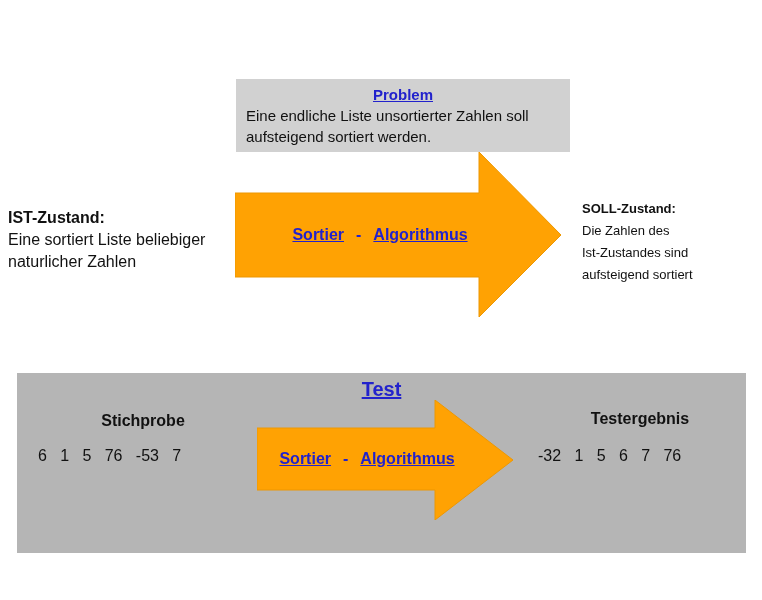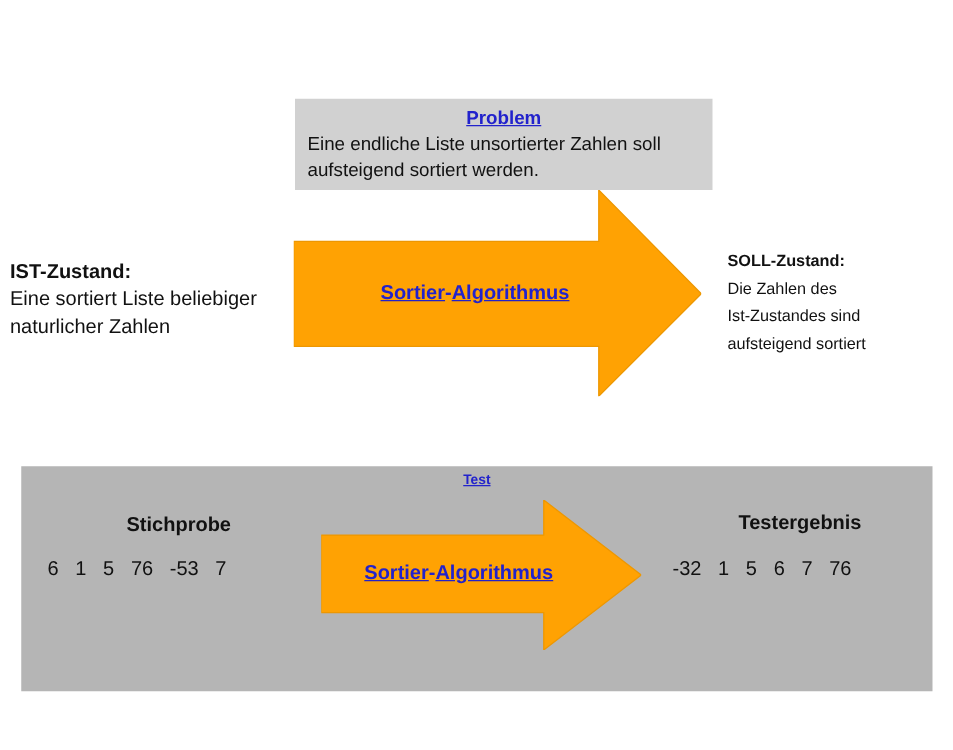--- a/index.html
+++ b/index.html
@@ -35,32 +35,32 @@
   .soll-block { left: 582px; top: 198px; font-size: 13px; line-height: 22px; }
 
   
   .arrow-shape {
     fill: var(--arrow-orange, #ffa203);
     stroke: var(--arrow-orange-edge, #ed9702);
     stroke-width: 1;
   }
   .arrow-label {
     display: flex; align-items: center; justify-content: center;
-    font-size: 16px; font-weight: bold; white-space: pre;
+    font-size: 16px; font-weight: bold; white-space: pre; gap: 12px;
   }
   .main-arrow-svg   { left: 235px; top: 152px; }
   .main-arrow-label { left: 245px; top: 193px; width: 270px; height: 84px; }
 
   
   .test-box {
     left: 17px; top: 373px; width: 729px; height: 180px;
     background: var(--test-box-bg, #b5b5b5);
   }
   .test-box .abs { position: absolute; }
-  .test-title   { left: 0; top: 5px; width: 100%; text-align: center; font-size: 11px; }
+  .test-title   { left: 0; top: 5px; width: 100%; text-align: center; font-size: 20px; }
   .stichprobe   { left: 0; top: 39px; width: 252px; text-align: center; font-size: 16px; font-weight: bold; }
   .sample-values { left: 21px; top: 74px; font-size: 16px; white-space: pre; }
   .test-arrow-svg   { left: 240px; top: 27px; }
   .test-arrow-label { left: 250px; top: 55px; width: 200px; height: 62px; }
   .testergebnis  { left: 473px; top: 37px; width: 300px; text-align: center; font-size: 16px; font-weight: bold; }
   .result-values { left: 521px; top: 74px; font-size: 16px; white-space: pre; }
 </style>
 </head>
 <body>
 

